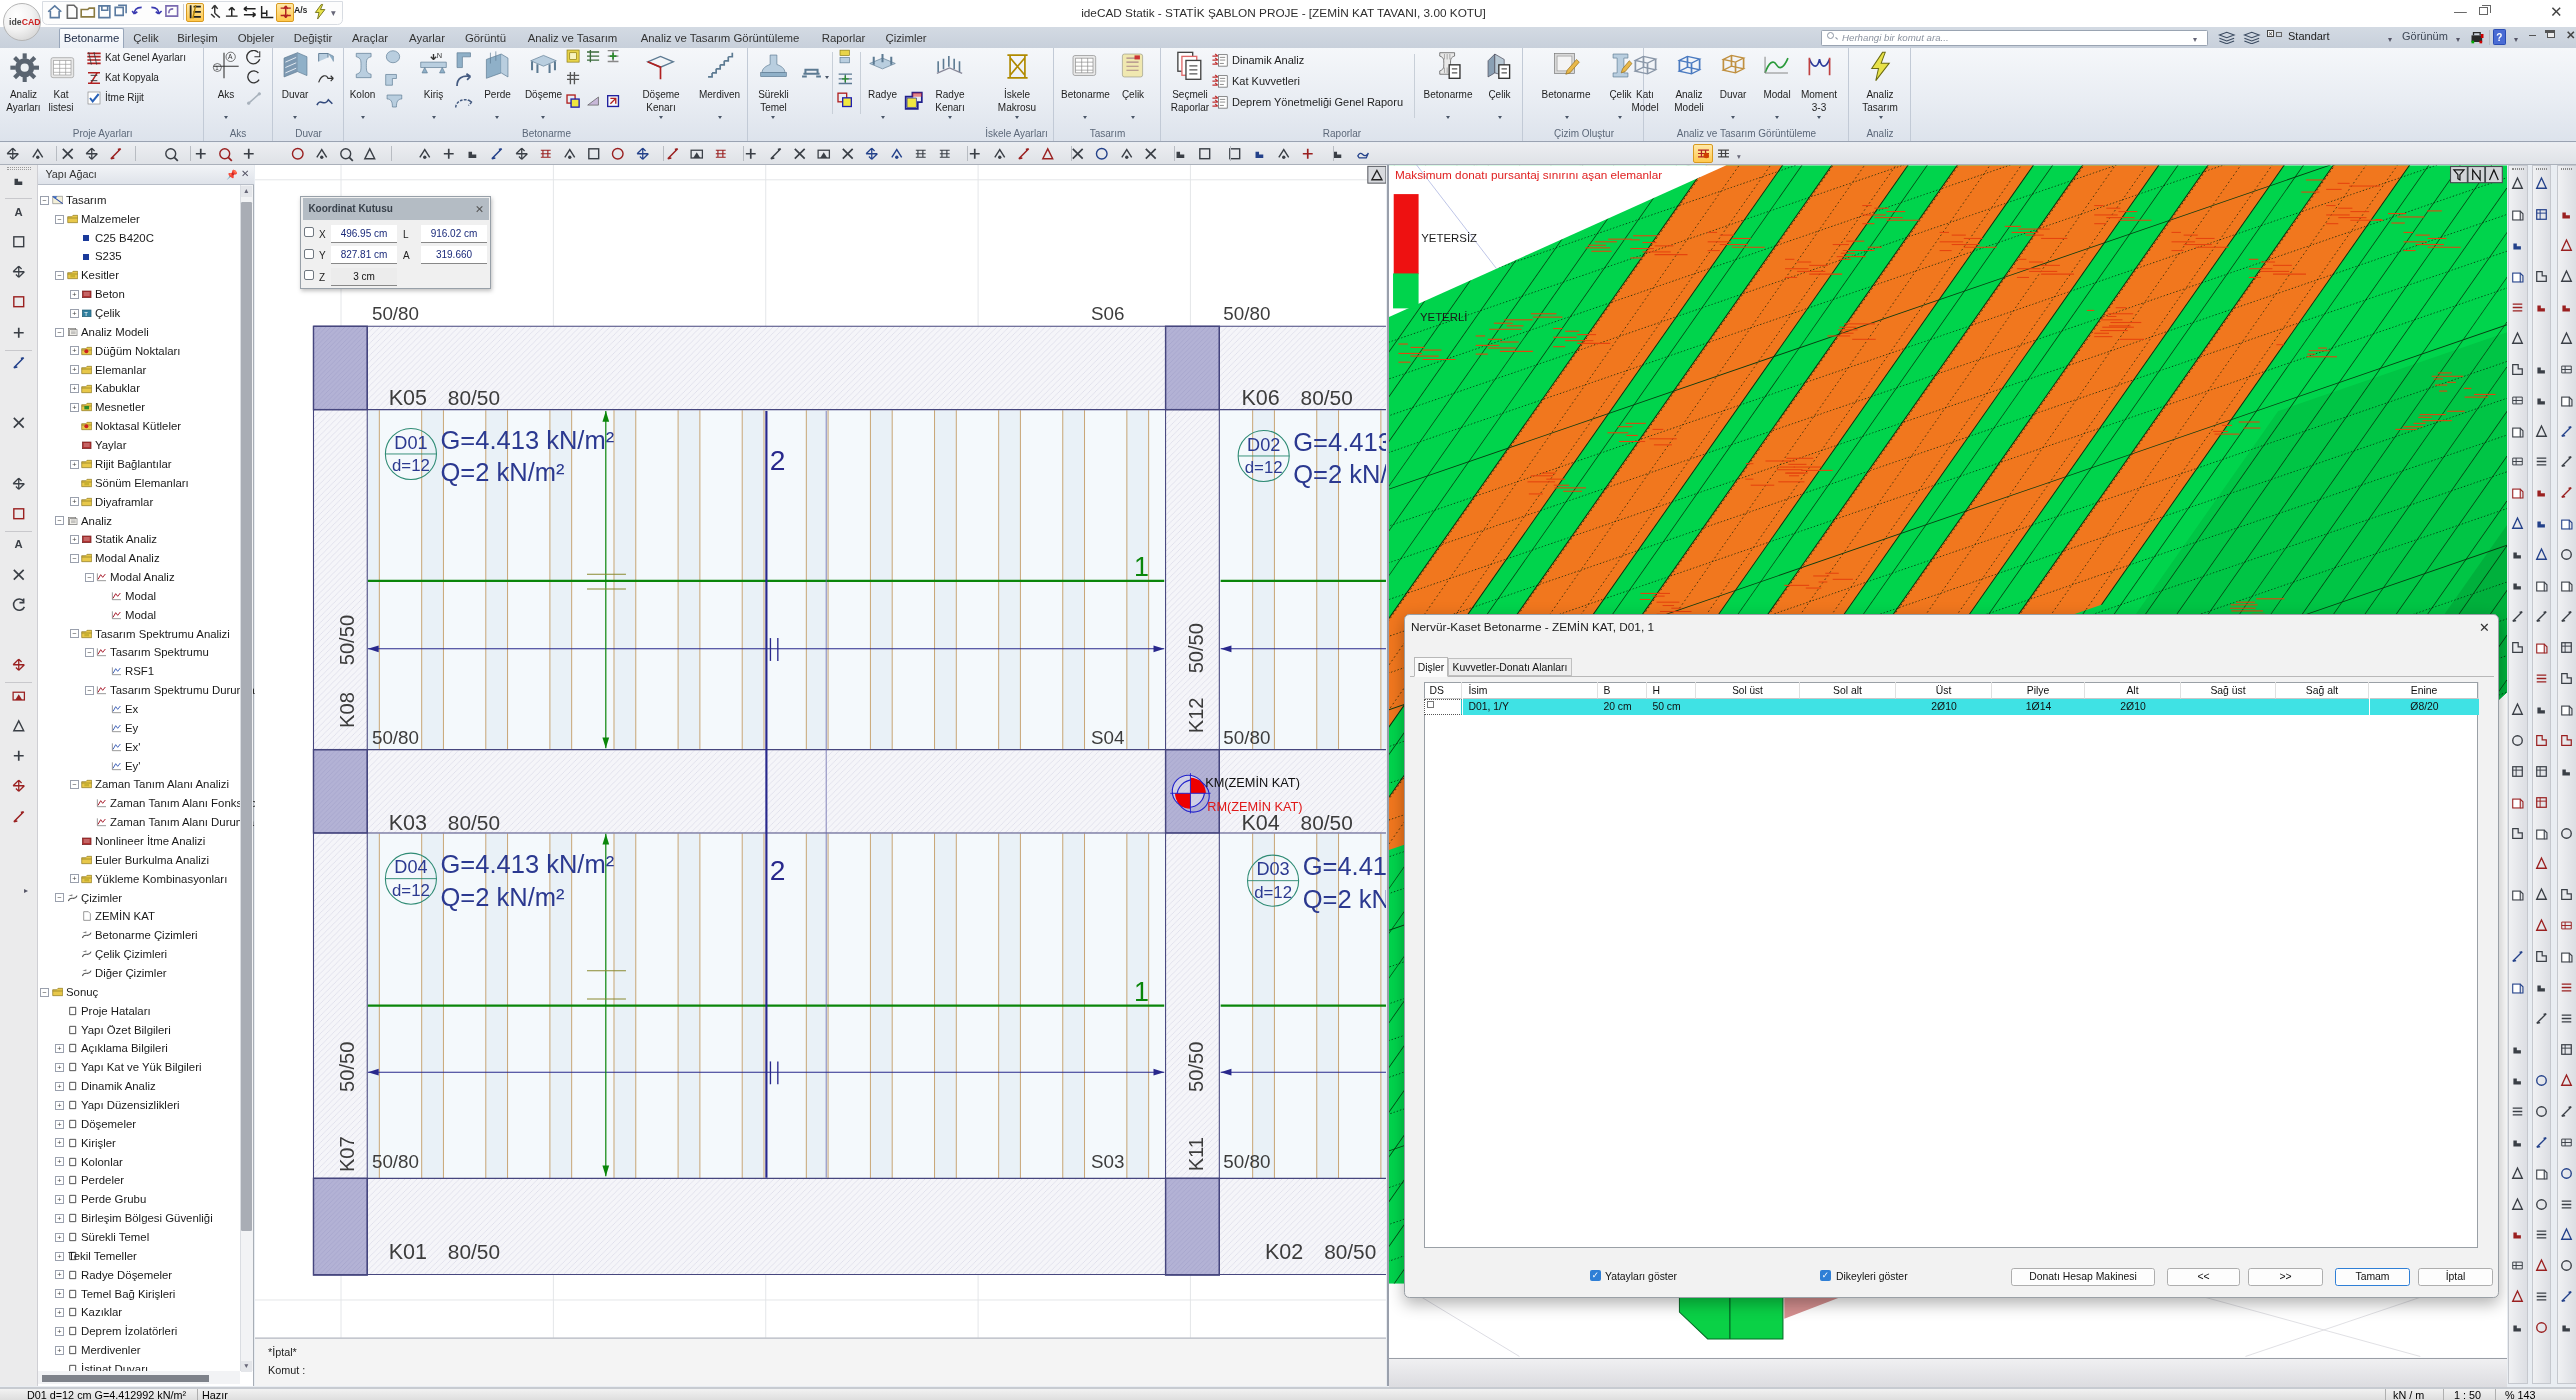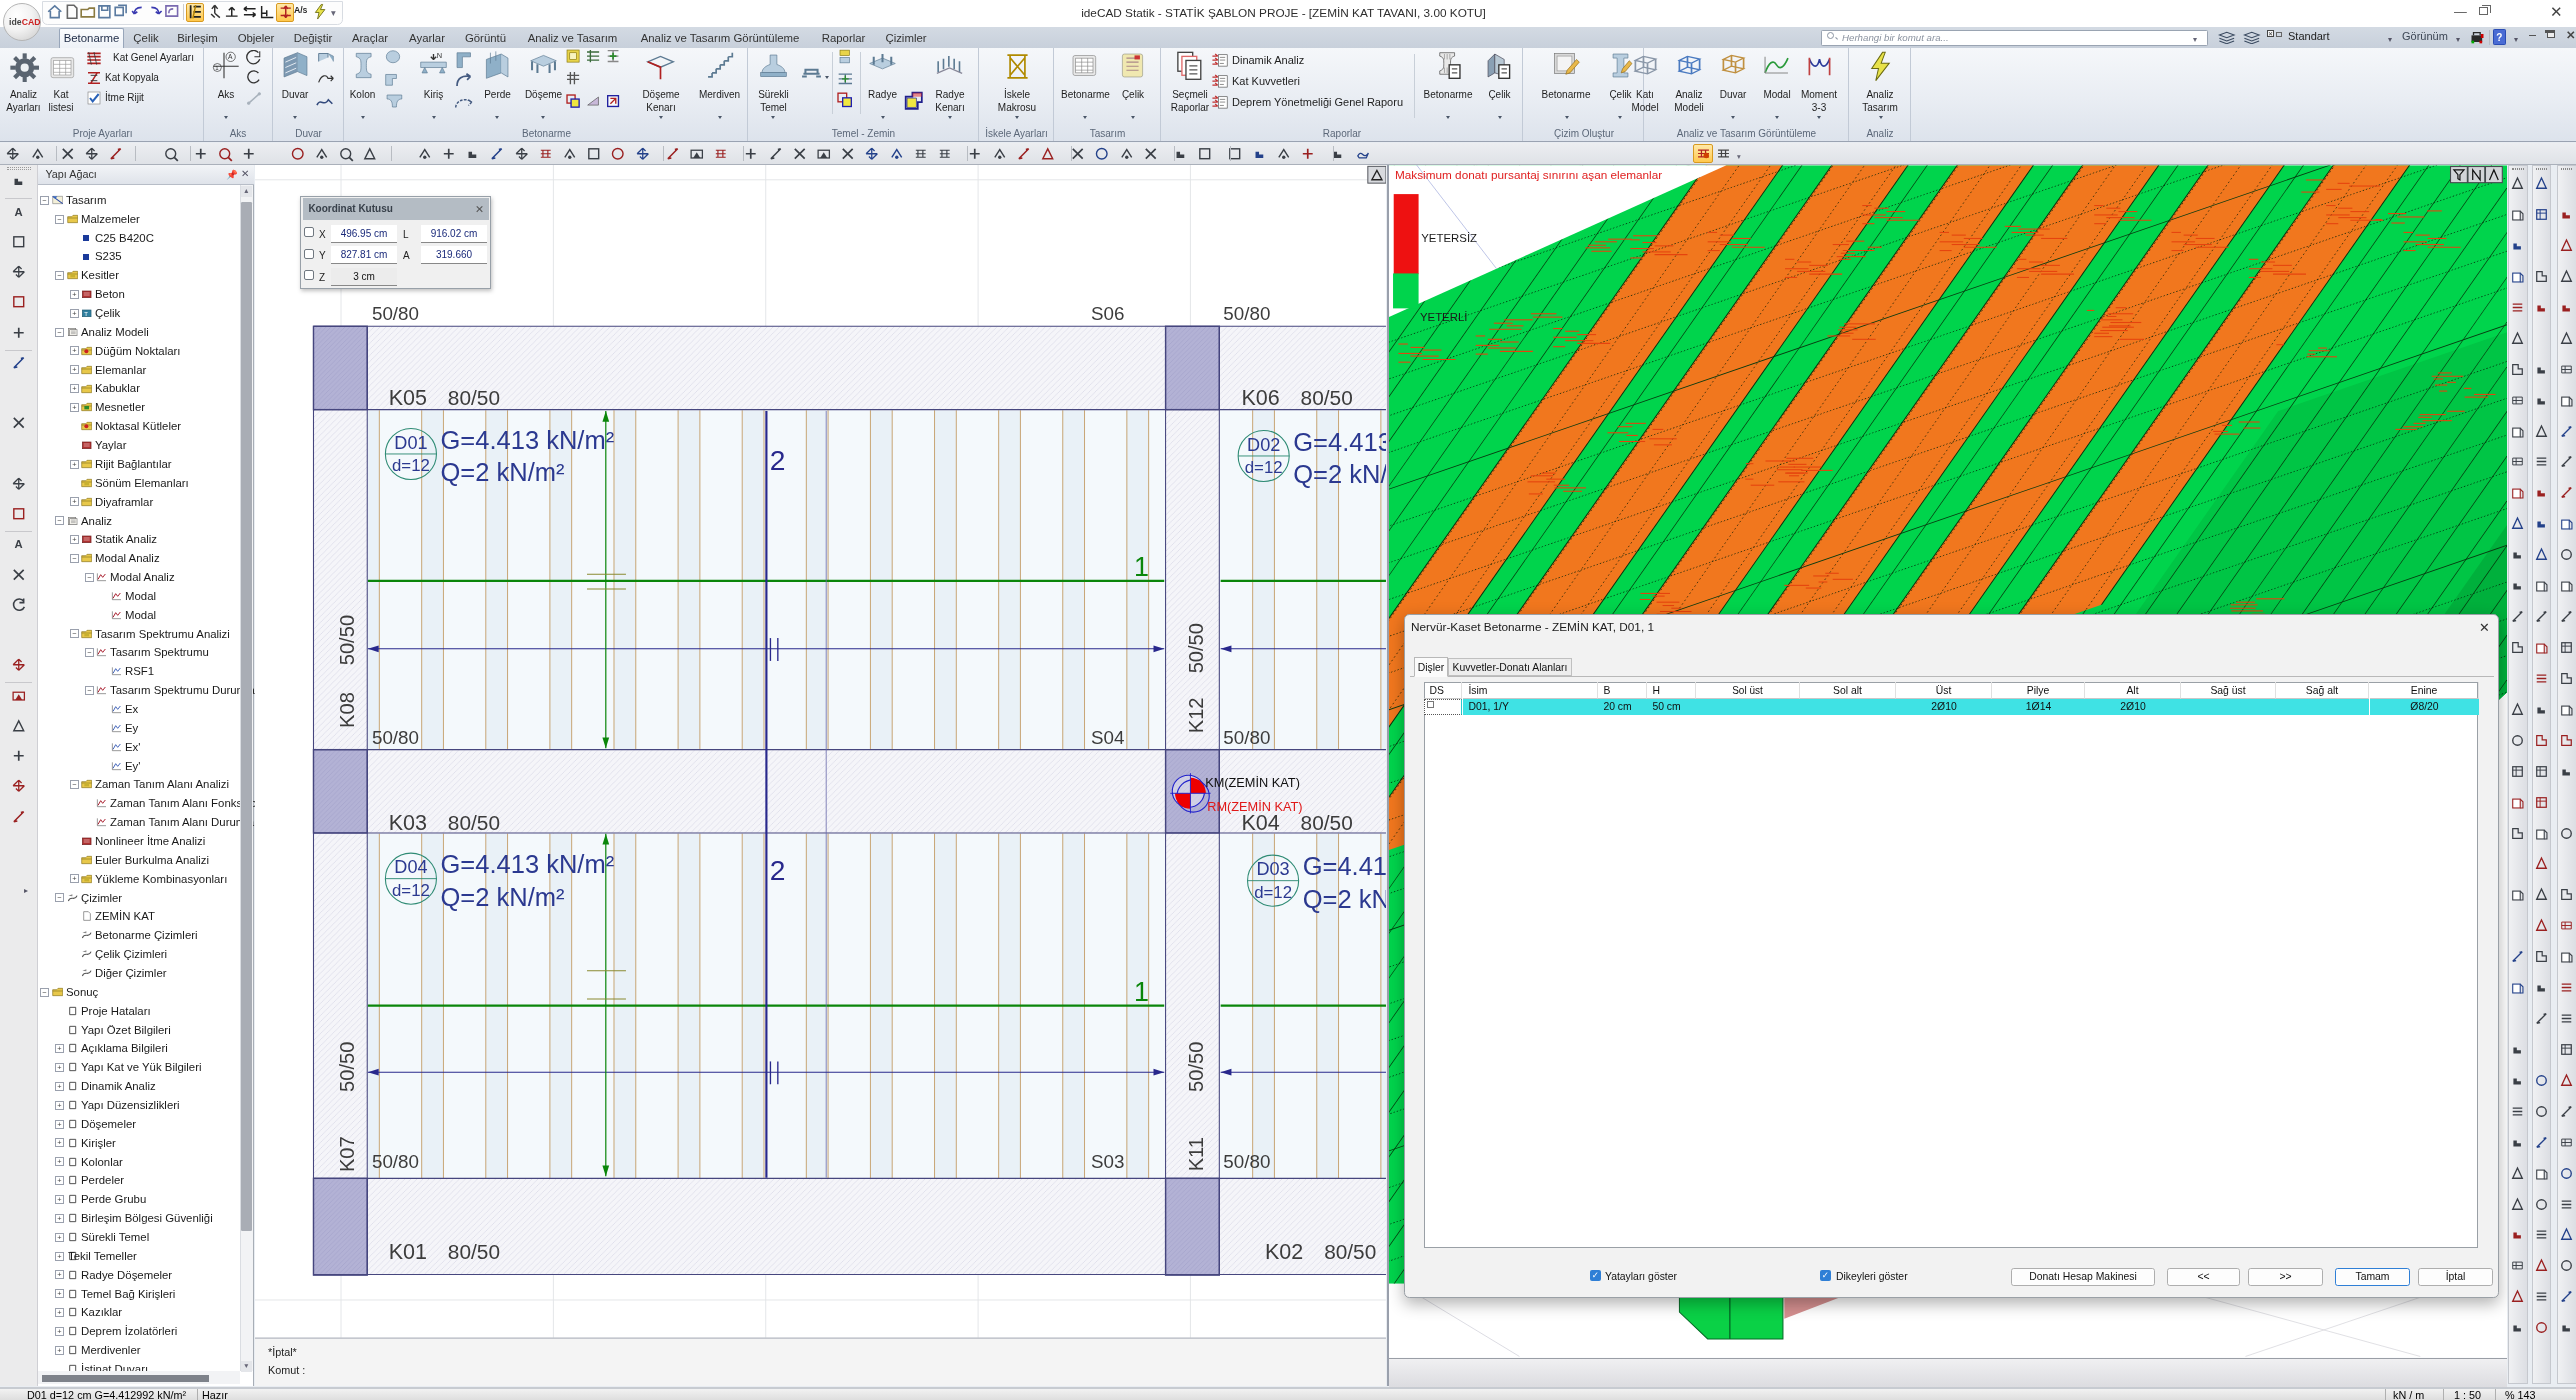--- a/index.html
+++ b/index.html
@@ -175,23 +175,20 @@
     </div>
 <div class="rgroup" style="left:204px;width:69px;top:48px;">
       <div class="rglabel">Aks</div>
     </div>
 <div class="rgroup" style="left:274px;width:70px;top:48px;">
       <div class="rglabel">Duvar</div>
     </div>
 <div class="rgroup" style="left:346px;width:402px;top:48px;">
       <div class="rglabel">Betonarme</div>
     </div>
-<div class="rgroup" style="left:749px;width:230px;top:48px;">
-      <div class="rglabel">Temel - Zemin</div>
-    </div>
 <div class="rgroup" style="left:980px;width:74px;top:48px;">
       <div class="rglabel">İskele Ayarları</div>
     </div>
 <div class="rgroup" style="left:1055px;width:106px;top:48px;">
       <div class="rglabel">Tasarım</div>
     </div>
 <div class="rgroup" style="left:1162px;width:361px;top:48px;">
       <div class="rglabel">Raporlar</div>
     </div>
 <div class="rgroup" style="left:1525px;width:119px;top:48px;">
@@ -225,21 +222,21 @@
       <path d="M10 18 H36 M10 24 H36 M10 30 H36 M19 12 V34 M28 12 V34" stroke="#999"></path>
     </svg>
 <div class="bigbtn" style="left:44px;top:87px;width:34px;">
       <div class="cap">Kat
 listesi</div>
     </div>
 <svg class="abs" style="left:86px;top:50px" width="16" height="16" viewBox="0 0 24 24">
       <path d="M2 5 H22 M2 10 H22 M2 15 H22 M2 20 H22" stroke="#b02020" stroke-width="2.5"></path>
       <path d="M4 3 L8 22 M12 3 L16 22" stroke="#333" stroke-width="1.2"></path>
     </svg>
-<div class="smallbtn" style="left:105px;top:50px;margin-left:8px;">Kat Genel Ayarları</div>
+<div class="smallbtn" style="left:105px;top:50px;">Kat Genel Ayarları</div>
 <svg class="abs" style="left:86px;top:70px" width="16" height="16" viewBox="0 0 24 24">
       <path d="M3 4 H21 M3 20 H21 M17 4 L7 20" stroke="#b02020" stroke-width="2.2" fill="none"></path>
       <path d="M7 8 H17 M7 16 H17" stroke="#333" stroke-width="1.4"></path>
     </svg>
 <div class="smallbtn" style="left:105px;top:70px;">Kat Kopyala</div>
 <svg class="abs" style="left:86px;top:90px" width="16" height="16" viewBox="0 0 24 24">
       <rect x="3" y="3" width="18" height="18" fill="#fff" stroke="#888"></rect>
       <path d="M6 12 L10 17 L19 6" stroke="#2a62b8" stroke-width="3" fill="none"></path>
     </svg>
 <div class="smallbtn" style="left:105px;top:90px;">İtme Rijit</div>

